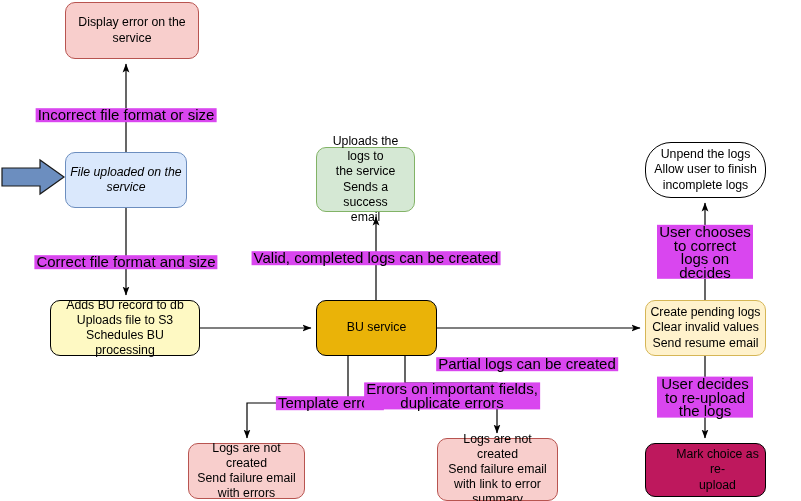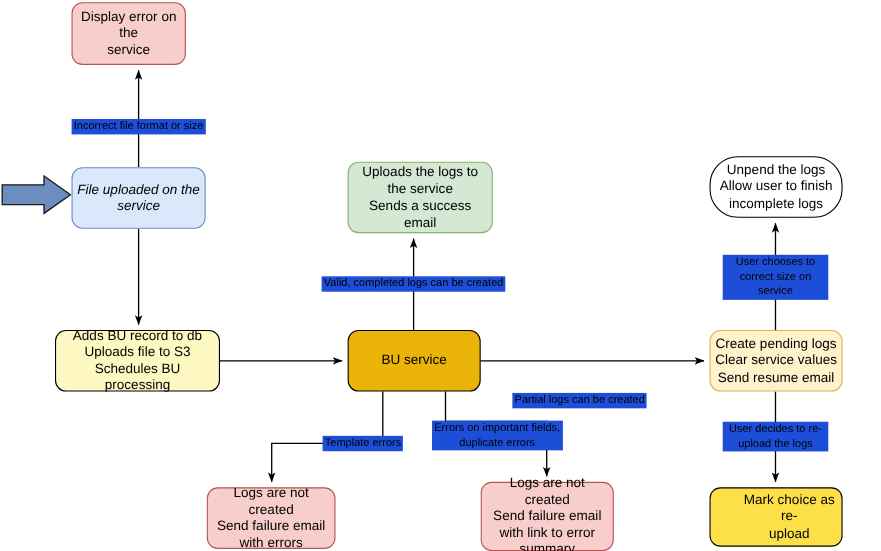--- a/index.html
+++ b/index.html
@@ -33,25 +33,25 @@
     justify-content: center;
     text-align: center;
     font-size: 12.3px;
     line-height: 15.2px;
     color: #000000;
     white-space: pre-line;
     padding: 2px 4px;
   }
   .edge-label {
     position: absolute;
-    font-size: 10px;
+    font-size: 15px;
     line-height: 13.6px;
     color: #000000;
     text-align: center;
-    background: #1d4ed8;
+    background: #d946ef;
     white-space: pre-line;
     padding: 0 2px;
   }
   .big-arrow {
     position: absolute;
   }
 </style>
 </head>
 <body>
 
@@ -98,50 +98,51 @@
 
     <g>
       <path d="M405,356 L405,383 L497,383 L497,433" fill="none" stroke="#000000" stroke-width="1.2" marker-end="url(#ah)"></path>
     </g>
 
     <g class="big-arrow">
       <path d="M2,168 L40,168 L40,160 L64,177 L40,194 L40,186 L2,186 Z" fill="#6c8ebf" stroke="#1a1a1a" stroke-width="1.2" stroke-linejoin="miter"></path>
     </g>
   </svg>
 
-  <div class="node" style="left: 65px; top: 2px; width: 104px; height: 57px; background: rgb(248, 206, 204); border-color: rgb(184, 84, 80);">Display error on the
+  <div class="node" style="left: 65px; top: 2px; width: 134px; height: 57px; background: rgb(248, 206, 204); border-color: rgb(184, 84, 80);">Display error on the
 service</div>
   <div class="node" style="left: 65px; top: 152px; width: 122px; height: 56px; background: rgb(218, 232, 252); border-color: rgb(108, 142, 191); font-style: italic;">File uploaded on the
 service</div>
-  <div class="node" style="left: 316px; top: 147px; width: 132px; height: 65px; background: rgb(213, 232, 212); border-color: rgb(130, 179, 102);">Uploads the logs to
+  <div class="node" style="left: 316px; top: 147px; width: 99px; height: 65px; background: rgb(213, 232, 212); border-color: rgb(130, 179, 102);">Uploads the logs to
 the service
 Sends a success
 email</div>
   <div class="node" style="left: 645px; top: 142px; width: 121px; height: 56px; background: rgb(255, 255, 255); border-color: rgb(0, 0, 0); border-radius: 26px;">Unpend the logs
 Allow user to finish
 incomplete logs</div>
   <div class="node" style="left: 50px; top: 300px; width: 150px; height: 56px; background: #fef9c3; border-color: rgb(0, 0, 0);">Adds BU record to db
 Uploads file to S3
 Schedules BU processing</div>
   <div class="node" style="left: 316px; top: 300px; width: 121px; height: 56px; background: #eab308; border-color: rgb(0, 0, 0);">BU service</div>
   <div class="node" style="left: 645px; top: 300px; width: 121px; height: 56px; background: rgb(255, 242, 204); border-color: rgb(214, 182, 86);">Create pending logs
-Clear service values
+Clear invalid values
 Send resume email</div>
   <div class="node" style="left: 188px; top: 443px; width: 117px; height: 56px; background: rgb(248, 206, 204); border-color: rgb(184, 84, 80);">Logs are not created
 Send failure email
 with errors</div>
   <div class="node" style="left: 437px; top: 438px; width: 121px; height: 63px; background: rgb(248, 206, 204); border-color: rgb(184, 84, 80);">Logs are not created
 Send failure email
 with link to error
 summary</div>
-  <div class="node" style="left: 645px; top: 443px; width: 121px; height: 54px; background: #fde047; border-color: rgb(0, 0, 0); padding-left: 28px;">Mark choice as re-
+  <div class="node" style="left: 645px; top: 443px; width: 121px; height: 54px; background: #be185d; border-color: rgb(0, 0, 0); padding-left: 28px;">Mark choice as re-
 upload</div>
 
   <div class="edge-label" style="left: 126px; top: 115px; transform: translate(-50%, -50%);">Incorrect file format or size</div>
+  <div class="edge-label" style="left: 126px; top: 262px; transform: translate(-50%, -50%);">Correct file format and size</div>
   <div class="edge-label" style="left: 376px; top: 258px; transform: translate(-50%, -50%);">Valid, completed logs can be created</div>
-  <div class="edge-label" style="left: 705px; top: 252px; transform: translate(-50%, -50%);">User chooses to correct size on service</div>
+  <div class="edge-label" style="left: 705px; top: 252px; transform: translate(-50%, -50%);">User chooses to correct logs on decides</div>
   <div class="edge-label" style="left: 527px; top: 328px; transform: translate(-50%, -50%); margin-top: 36px;">Partial logs can be created</div>
   <div class="edge-label" style="left: 330px; top: 403px; transform: translate(-50%, -50%);">Template errors</div>
   <div class="edge-label" style="left: 705px; top: 397px; transform: translate(-50%, -50%);">User decides to re-upload the logs</div>
   <div class="edge-label" style="left: 452px; top: 396px; transform: translate(-50%, -50%);">Errors on important fields,
 duplicate errors</div>
 
 </div>
 
 </body></html>

